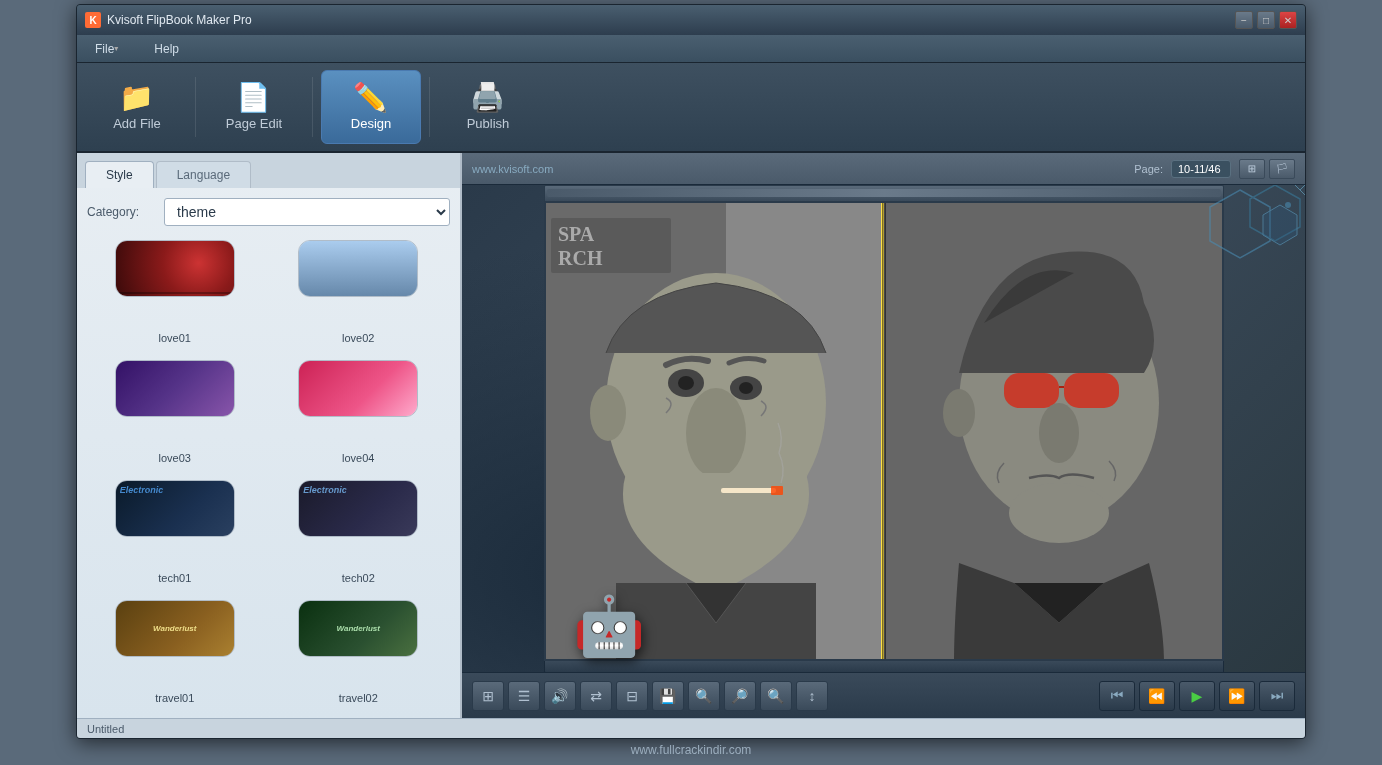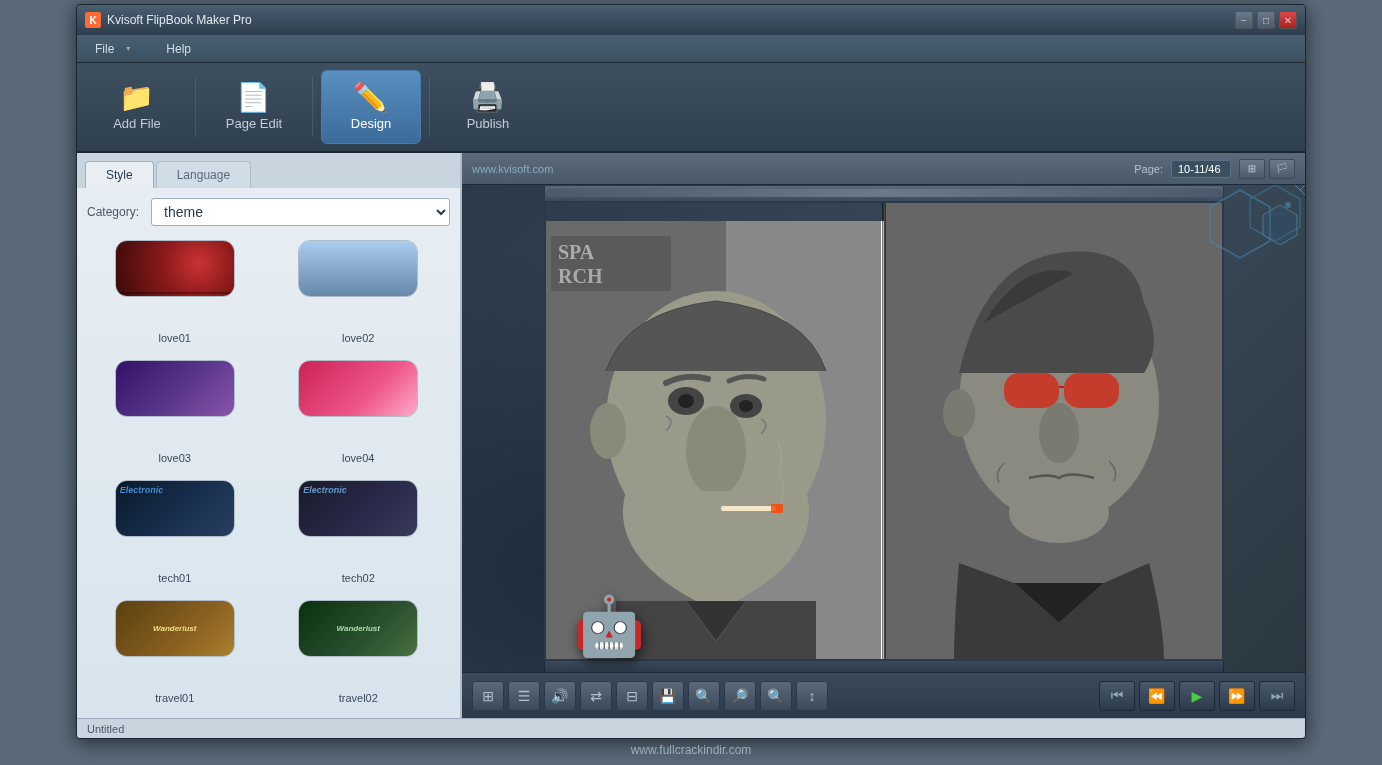--- a/index.html
+++ b/index.html
@@ -76,21 +76,21 @@
       border-bottom: 1px solid #1a2530;
     }
     .menu-item {
       color: #d0dde8;
       font-size: 12px;
       cursor: pointer;
       padding: 3px 8px;
       border-radius: 3px;
       display: flex;
       align-items: center;
-      gap: 12px;
+      gap: 0;
     }
     .menu-item .arrow { font-size: 8px; color: #aaa; }
     .toolbar {
       background: linear-gradient(to bottom, #3e5060, #2e4050);
       height: 90px;
       display: flex;
       align-items: center;
       padding: 0 10px;
       gap: 8px;
       border-bottom: 2px solid #1a2530;
@@ -164,21 +164,21 @@
     .panel-content {
       flex: 1;
       padding: 10px;
       overflow: hidden;
       display: flex;
       flex-direction: column;
     }
     .category-row {
       display: flex;
       align-items: center;
-      gap: 12px;
+      gap: 25px;
       margin-bottom: 10px;
     }
     .category-label {
       color: #4a5a6a;
       font-size: 12px;
       white-space: nowrap;
     }
     .category-select {
       flex: 1;
       padding: 4px 8px;
@@ -617,21 +617,21 @@
           </svg>
         </div>
 
         <div style="position:relative;z-index:2;">
 
           <div style="width:680px;height:16px;background:linear-gradient(to bottom,#5a6a7a,#3a4a5a);border:1px solid #2a3a4a;border-bottom:none;border-radius:2px 2px 0 0;display:flex;align-items:center;padding:0 2px;gap:2px;">
             <div style="flex:1;height:8px;background:linear-gradient(to right,#4a5a6a,#6a7a8a,#4a5a6a);border-radius:2px;"></div>
           </div>
           <div style="display:flex;width:680px;height:460px;border:2px solid #2a3a4a;overflow:hidden;position:relative;">
 
-            <div style="width:340px;height:460px;overflow:hidden;position:relative;border-right:3px solid #ffffff;margin-top:18px;">
+            <div style="width:340px;height:460px;overflow:hidden;position:relative;border-right:3px solid #fde047;">
               <div class="caricature-canvas cari-left">
 
                 <div style="position:absolute;top:20px;left:10px;font-size:24px;font-weight:bold;color:rgba(180,180,180,0.8);font-family:serif;line-height:1.1;">SPA<br>RCH</div>
 
                 <svg width="340" height="460" viewBox="0 0 340 460" style="position:absolute;inset:0;">
 
                   <rect width="340" height="460" fill="#7a7a7a"></rect>
 
                   <rect x="0" y="0" width="180" height="460" fill="#6a6a6a"></rect>
                   <rect x="180" y="0" width="160" height="460" fill="#888"></rect>

